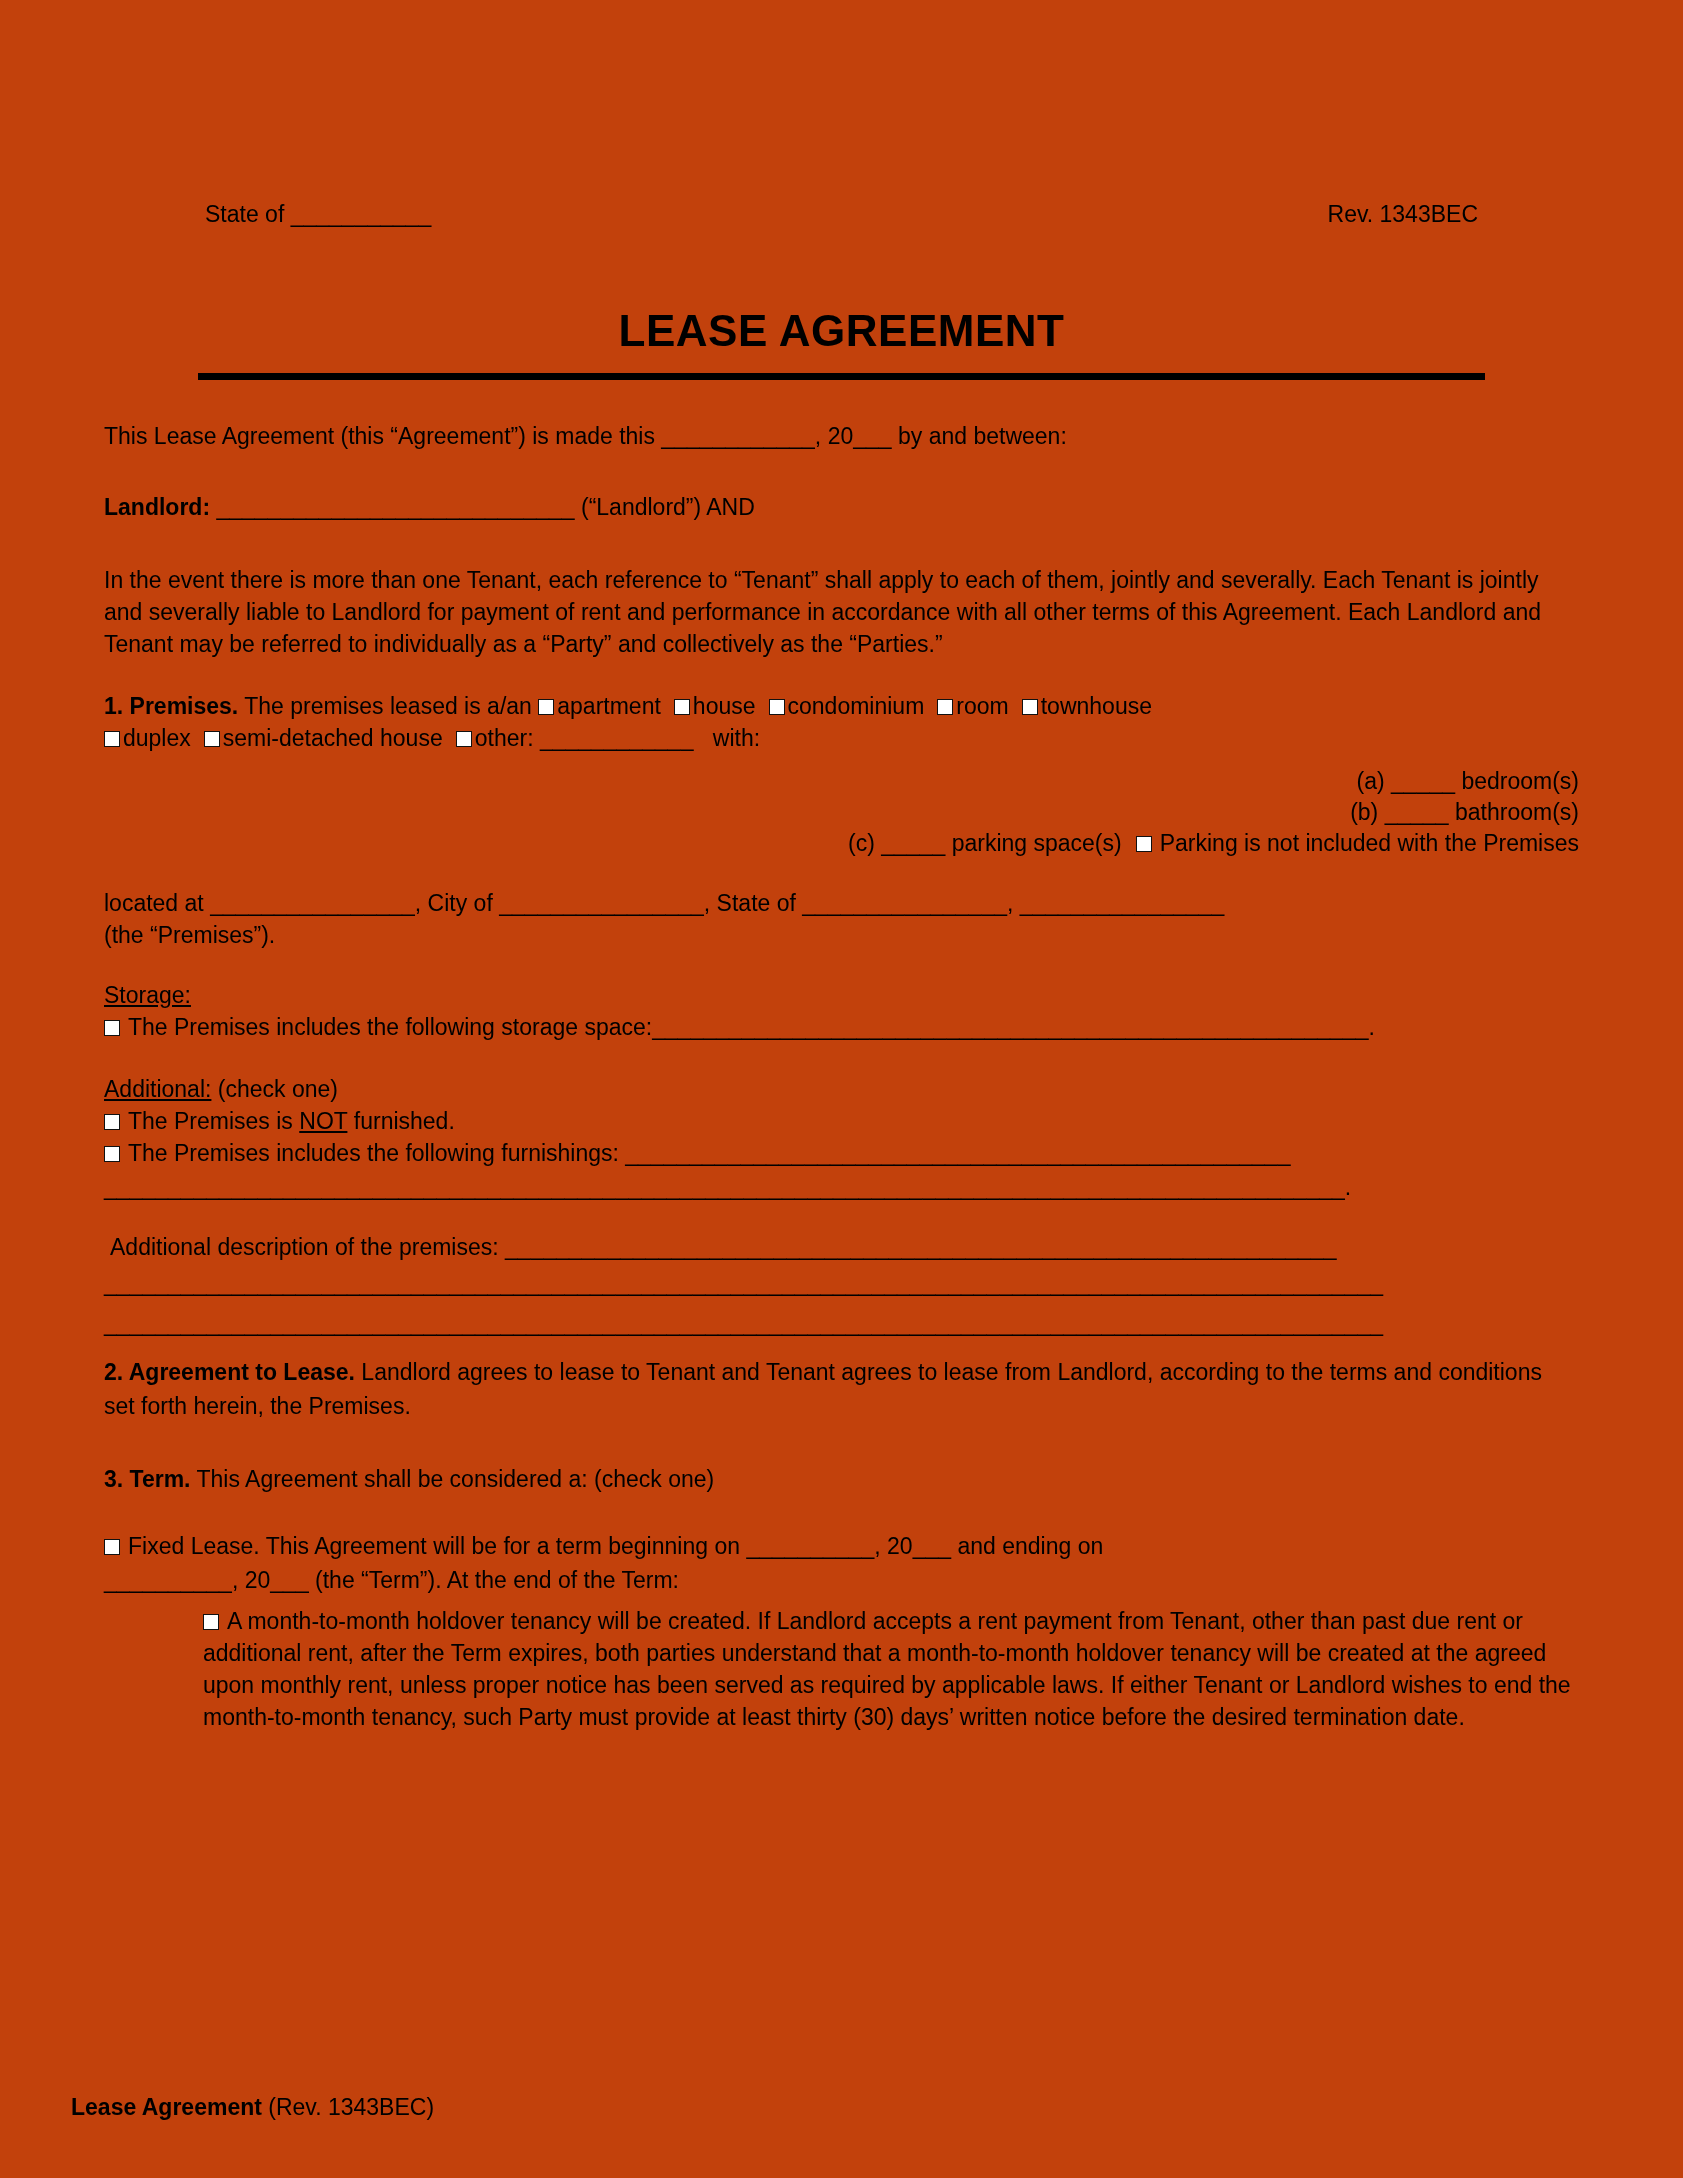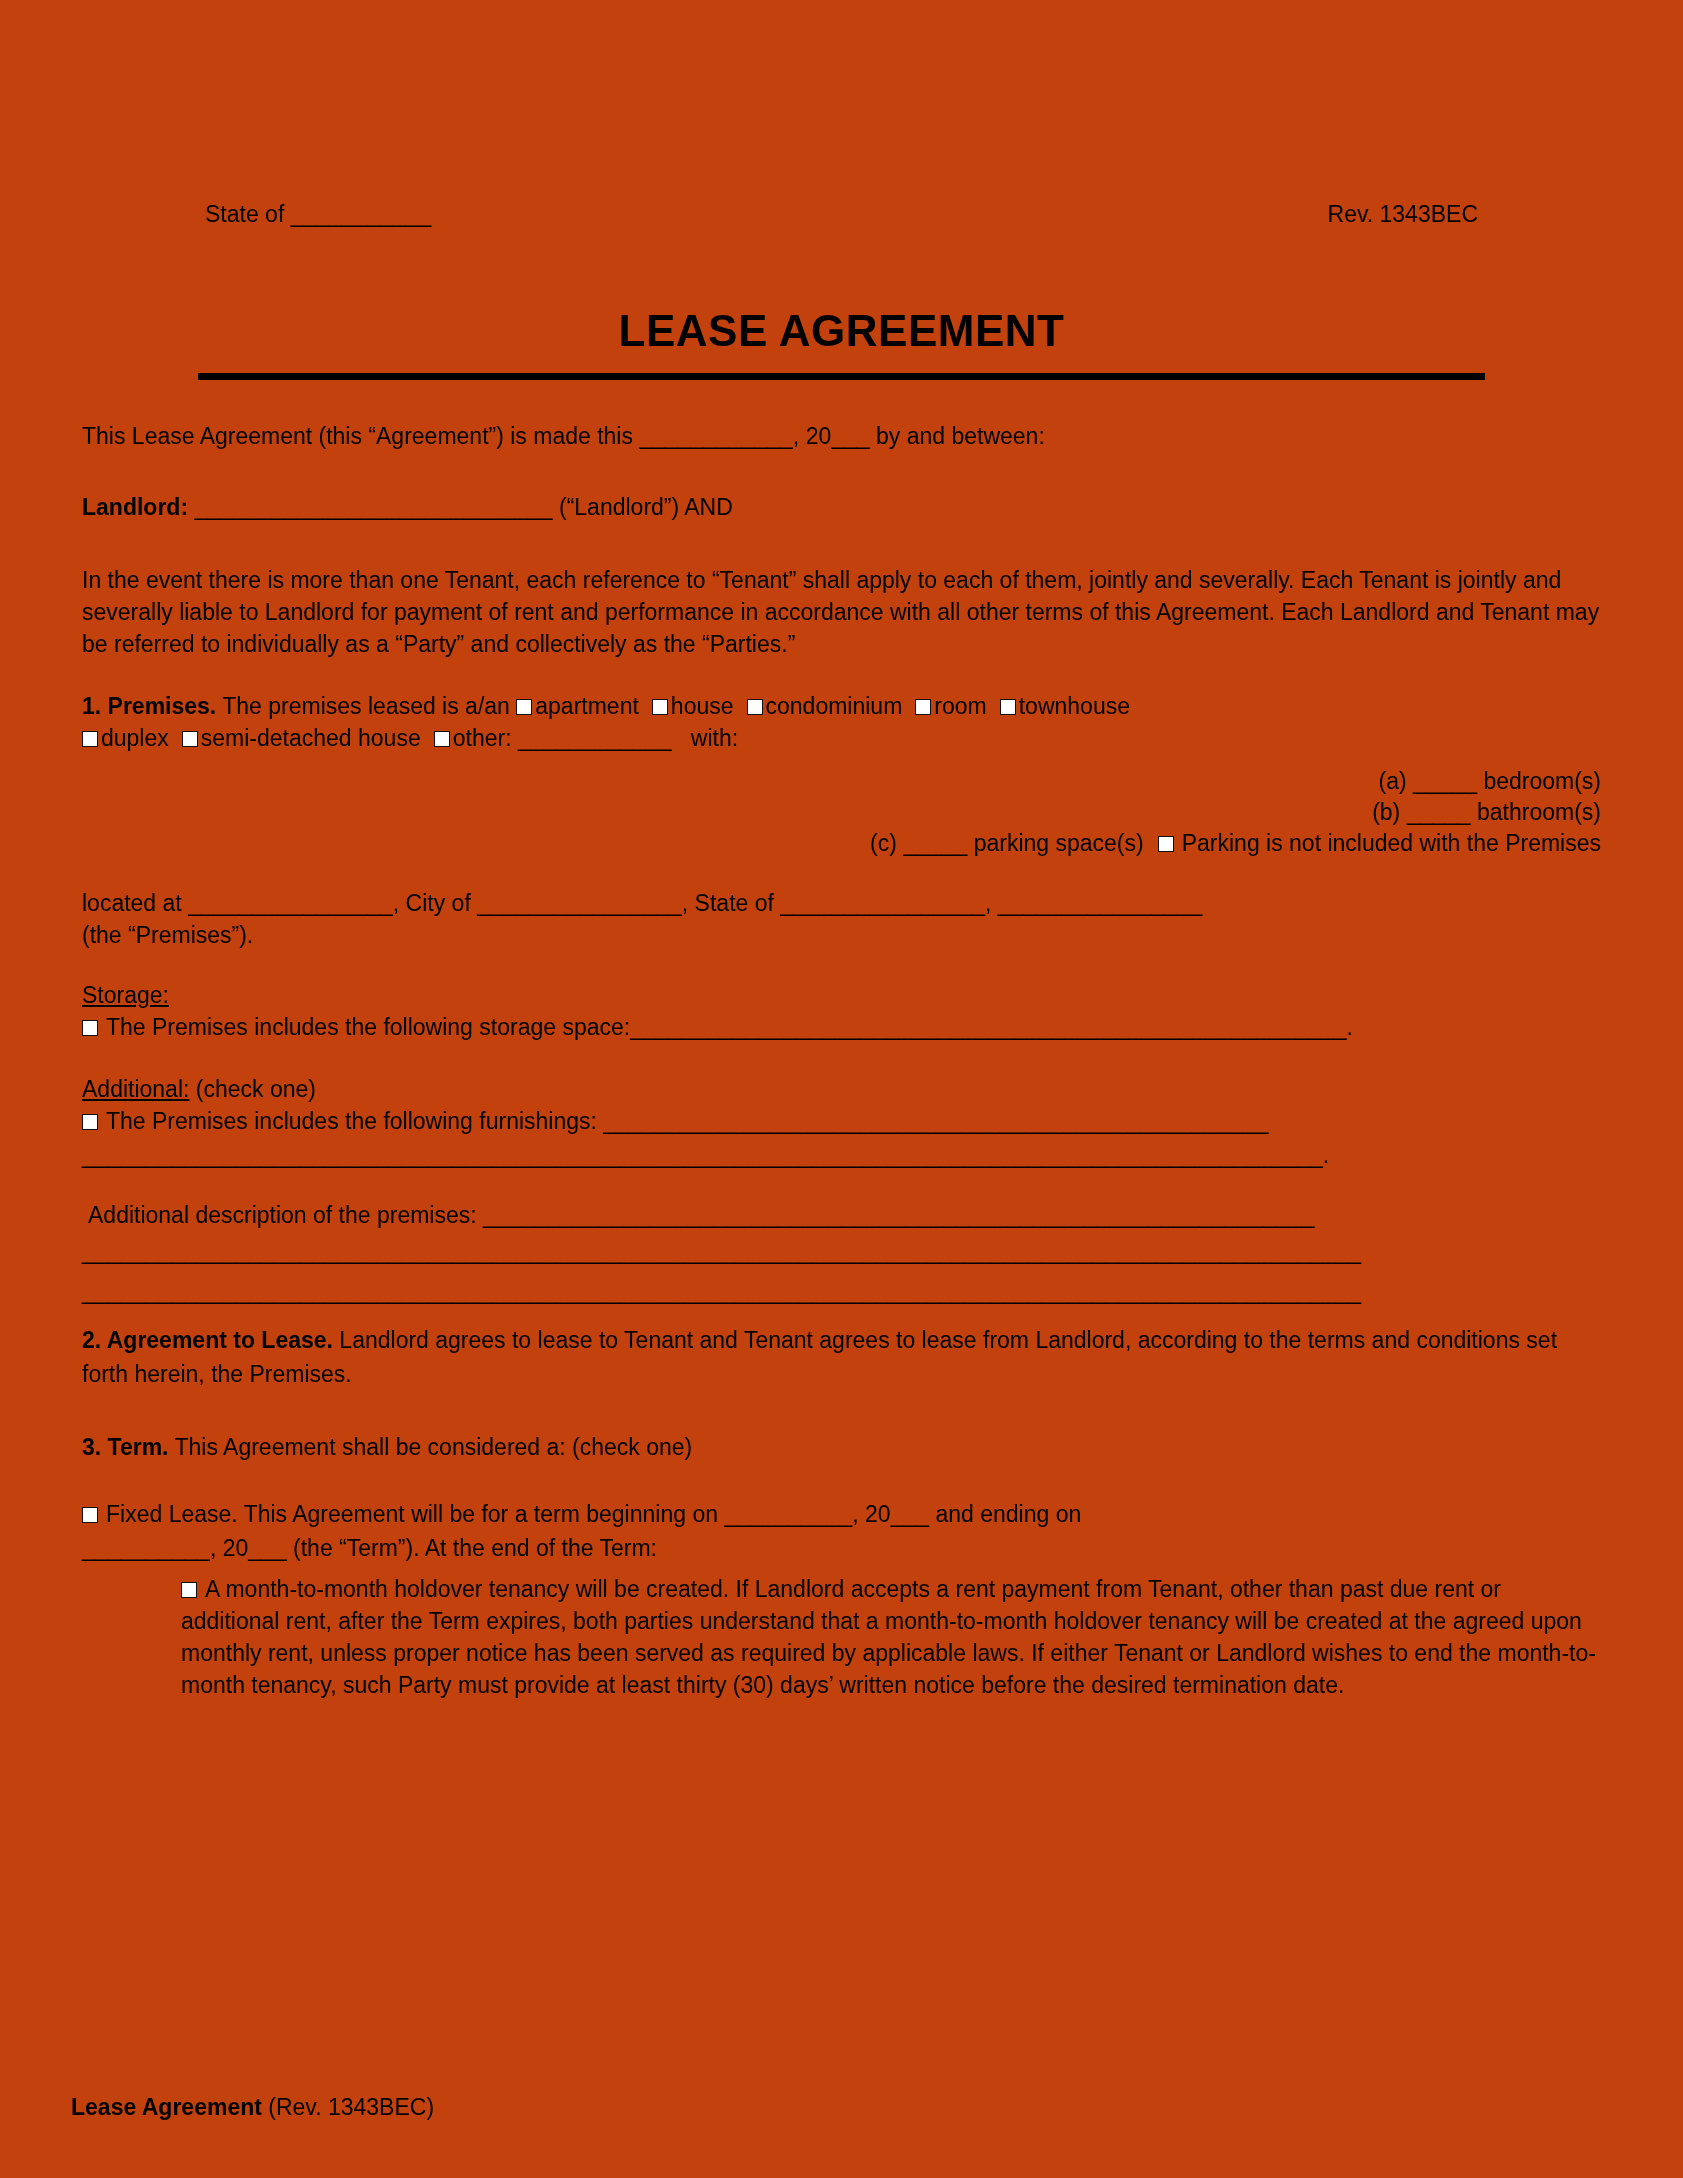--- a/index.html
+++ b/index.html
@@ -24,21 +24,21 @@
     font-size:44px;
     line-height:48px;
     margin-top:77px;
     letter-spacing:0.5px;
   }
   .rule{
     margin:18px 198px 0 198px;
     height:7px;
     background:#000;
   }
-  .content{padding:0 82px;}
+  .content{padding:0 104px;}
   .line{white-space:nowrap;}
   .b{font-weight:bold;}
   .u{text-decoration:underline;}
   .cb{
     display:inline-block;
     width:14px;height:14px;
     border:1.5px solid #111;
     background:#fff;
     vertical-align:-1px;
     margin-right:8px;
@@ -100,20 +100,21 @@
 
     <div class="mt28">
       <div class="line"><span>located at </span><span>________________</span><span>, City of </span><span>________________</span><span>, State of </span><span>________________</span><span>, </span><span>________________</span></div>
       <div class="line">(the “Premises”).</div>
     </div>
 
     <div class="line mt28"><span class="u">Storage:</span></div>
     <div class="line"><span class="cb"></span><span>The Premises includes the following storage space:</span><span>________________________________________________________</span><span>.</span></div>
 
     <div class="line mt30"><span class="u">Additional:</span><span> (check one)</span></div>
+    <div class="line"><span class="cb"></span><span>The Premises is </span><span class="u">NOT</span><span> furnished.</span></div>
     <div class="line"><span class="cb"></span><span>The Premises includes the following furnishings: </span><span>____________________________________________________</span></div>
     <div class="line lh36"><span>_________________________________________________________________________________________________</span><span>.</span></div>
 
     <div class="mt26">
       <div class="line addl-line1"><span>Additional description of the premises: </span><span>_________________________________________________________________</span></div>
       <div class="line lh40">____________________________________________________________________________________________________</div>
       <div class="line lh40">____________________________________________________________________________________________________</div>
     </div>
 
     <div class="s2"><span class="b">2. Agreement to Lease.</span><span> Landlord agrees to lease to Tenant and Tenant agrees to lease from Landlord, according to the terms and conditions set forth herein, the Premises.</span></div>

